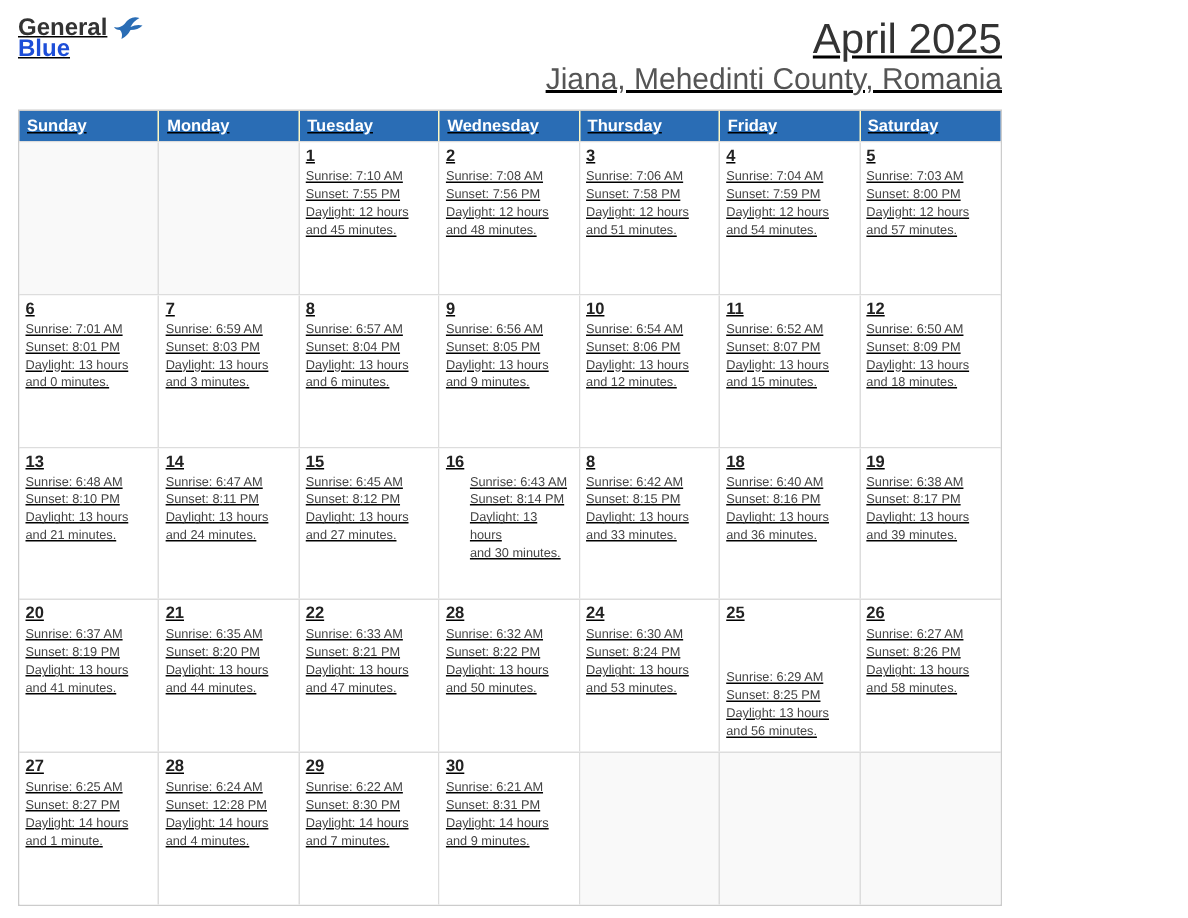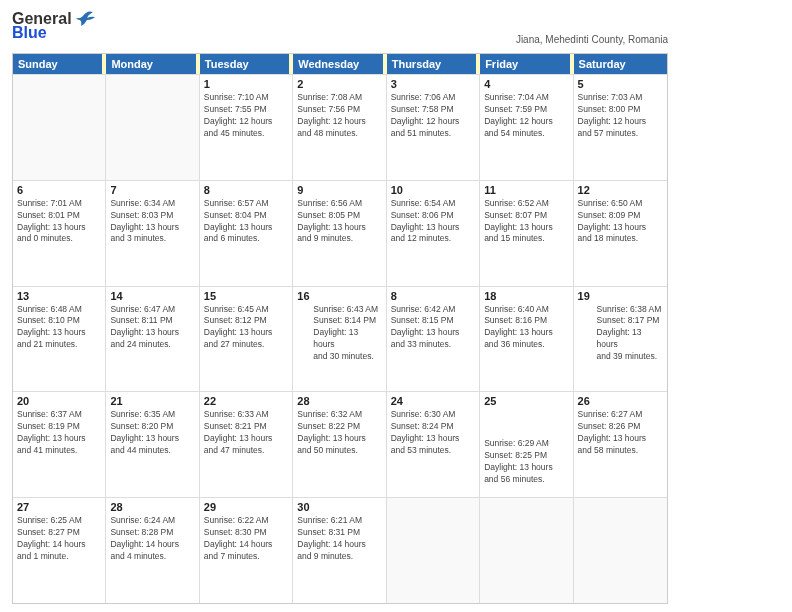--- a/index.html
+++ b/index.html
@@ -10,59 +10,59 @@
       background: #fff;
       overflow: hidden;
     }
     .page {
       width: 680px;
       height: 612px;
       background: #fff;
       display: flex;
       flex-direction: column;
       padding: 10px 12px 8px 12px;
+      text-decoration: underline;
     }
     .header {
       display: flex;
       align-items: flex-start;
       justify-content: space-between;
       margin-bottom: 8px;
     }
     .title-area {
       text-align: right;
     }
     .title-area h1 {
       font-size: 28px;
       color: #333;
       font-weight: normal;
     }
     .title-area h2 {
-      font-size: 10px;
+      font-size: 20px;
       color: #555;
       font-weight: normal;
-      margin-top: 24px;
     }
     .calendar {
       flex: 1;
       display: flex;
       flex-direction: column;
       border: 1px solid #ccc;
     }
     .cal-header-row {
       display: grid;
       grid-template-columns: repeat(7, 1fr);
       background: #2a6db5;
     }
     .cal-header-cell {
       color: #fff;
       font-size: 11px;
       font-weight: bold;
       padding: 4px 5px;
       text-align: left;
-      border-right: 4px solid #fef9c3;
+      border-right: 1px solid #fef9c3;
     }
     .cal-header-cell:last-child { border-right: none; }
     .cal-body {
       flex: 1;
       display: flex;
       flex-direction: column;
     }
     .cal-week {
       display: grid;
       grid-template-columns: repeat(7, 1fr);
@@ -123,20 +123,21 @@
     <div class="logo-wrapper">
       <div class="logo-row">
         <span class="general-text">General</span>
         <svg class="logo-bird" width="22" height="18" viewBox="0 0 22 18">
           <path d="M8,6 Q12,0 18,2 Q14,4 12,8 Q16,6 20,7 Q17,10 12,10 Q10,14 6,16 Q7,12 5,10 Q2,10 1,8 Q5,9 8,6Z" fill="#2a6db5"></path>
         </svg>
       </div>
       <span class="blue-text" style="margin-top:-4px;">Blue</span>
     </div>
     <div class="title-area">
+      <h1>April 2025</h1>
       <h2>Jiana, Mehedinti County, Romania</h2>
     </div>
   </div>
 
   <div class="calendar">
     <div class="cal-header-row">
       <div class="cal-header-cell">Sunday</div>
       <div class="cal-header-cell">Monday</div>
       <div class="cal-header-cell">Tuesday</div>
       <div class="cal-header-cell">Wednesday</div>
@@ -187,21 +188,21 @@
         <div class="cal-week">
           <div class="cal-cell">
             <span class="day-num">6</span>
             <div class="day-info" style="white-space: pre-line;">Sunrise: 7:01 AM
 Sunset: 8:01 PM
 Daylight: 13 hours
 and 0 minutes.</div>
           </div>
           <div class="cal-cell">
             <span class="day-num">7</span>
-            <div class="day-info" style="white-space: pre-line;">Sunrise: 6:34 AM
+            <div class="day-info" style="white-space: pre-line;">Sunrise: 6:59 AM
 Sunset: 8:03 PM
 Daylight: 13 hours
 and 3 minutes.</div>
           </div>
           <div class="cal-cell">
             <span class="day-num">8</span>
             <div class="day-info" style="white-space: pre-line;">Sunrise: 6:57 AM
 Sunset: 8:04 PM
 Daylight: 13 hours
 and 6 minutes.</div>
@@ -273,21 +274,21 @@
           </div>
           <div class="cal-cell">
             <span class="day-num">18</span>
             <div class="day-info" style="white-space: pre-line;">Sunrise: 6:40 AM
 Sunset: 8:16 PM
 Daylight: 13 hours
 and 36 minutes.</div>
           </div>
           <div class="cal-cell">
             <span class="day-num">19</span>
-            <div class="day-info" style="white-space: pre-line; margin-left: 19px;">Sunrise: 6:38 AM
+            <div class="day-info" style="white-space: pre-line;">Sunrise: 6:38 AM
 Sunset: 8:17 PM
 Daylight: 13 hours
 and 39 minutes.</div>
           </div>
         </div>
         <div class="cal-week">
           <div class="cal-cell">
             <span class="day-num">20</span>
             <div class="day-info" style="white-space: pre-line;">Sunrise: 6:37 AM
 Sunset: 8:19 PM
@@ -341,21 +342,21 @@
           <div class="cal-cell">
             <span class="day-num">27</span>
             <div class="day-info" style="white-space: pre-line;">Sunrise: 6:25 AM
 Sunset: 8:27 PM
 Daylight: 14 hours
 and 1 minute.</div>
           </div>
           <div class="cal-cell">
             <span class="day-num">28</span>
             <div class="day-info" style="white-space: pre-line;">Sunrise: 6:24 AM
-Sunset: 8:28 PM
+Sunset: 12:28 PM
 Daylight: 14 hours
 and 4 minutes.</div>
           </div>
           <div class="cal-cell">
             <span class="day-num">29</span>
             <div class="day-info" style="white-space: pre-line;">Sunrise: 6:22 AM
 Sunset: 8:30 PM
 Daylight: 14 hours
 and 7 minutes.</div>
           </div>

